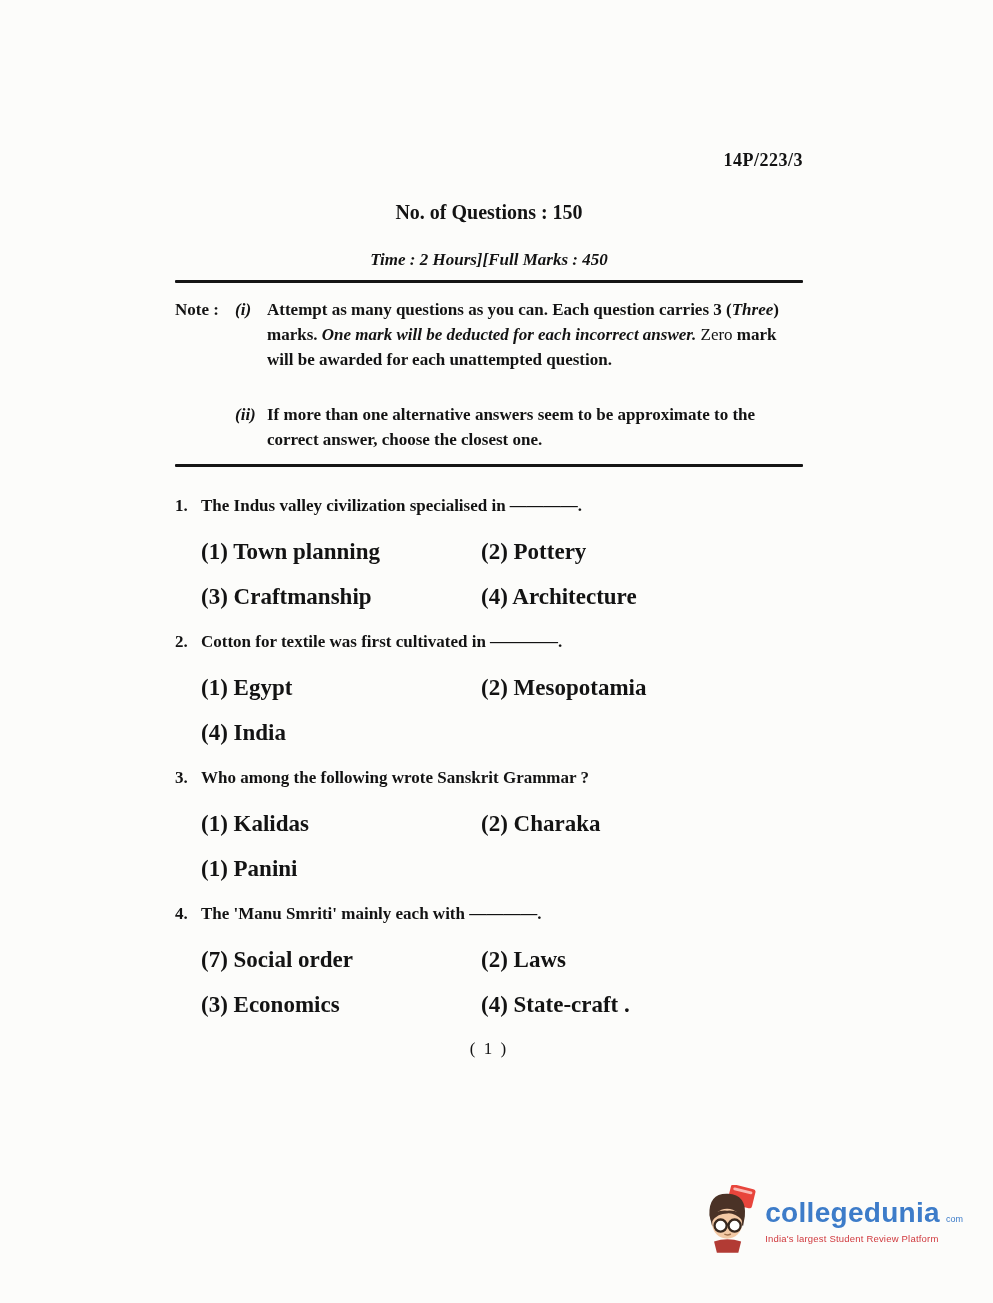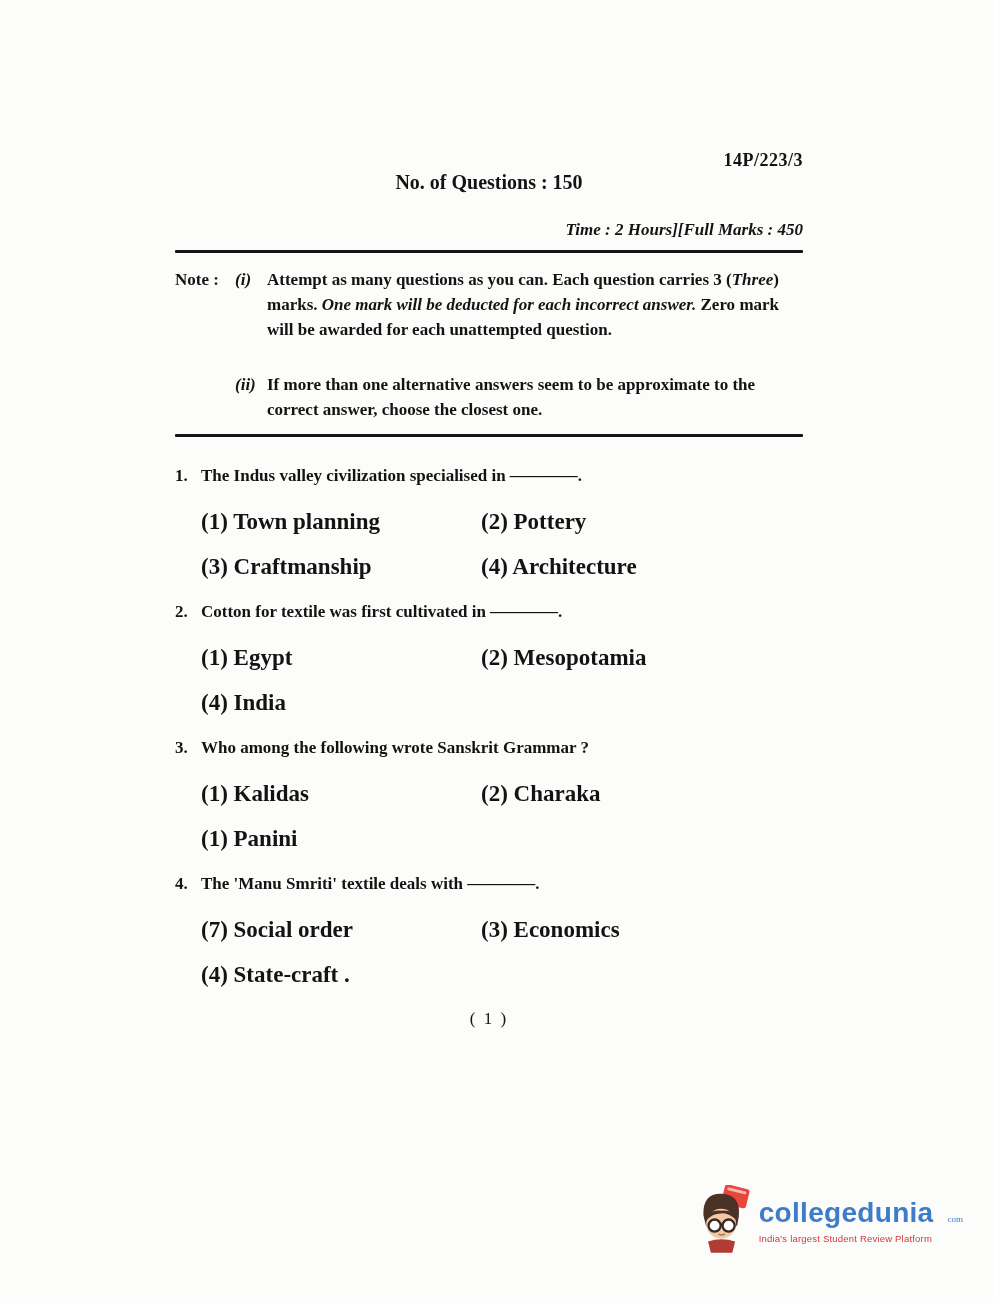--- a/index.html
+++ b/index.html
@@ -16,30 +16,31 @@
   .content{
     position:absolute;
     left:175px;top:150px;
     width:628px;
   }
   .paper-code{
     text-align:right;
     font-weight:bold;
     font-size:18px;
     letter-spacing:.5px;
+    margin-bottom:30px;
   }
   .doc-title{
     text-align:center;
     font-weight:bold;
     font-size:20px;
     margin-bottom:26px;
   }
   .time-marks{
     display:flex;
-    justify-content:flex-end;
+    justify-content:center;
     font-size:17px;
     font-weight:bold;
     font-style:italic;
     margin-bottom:10px;
   }
   .rule{
     height:3px;
     background:#151515;
     border-radius:1px;
   }
@@ -49,21 +50,21 @@
     display:flex;
     font-size:17px;
     line-height:25px;
     font-weight:bold;
   }
   .note-label{flex:0 0 60px;}
   .note-item-label{flex:0 0 32px;font-style:italic;font-weight:bold;}
   .note-text{flex:1;}
   .note-row.second{margin-top:30px;}
   .bi{font-style:italic;font-weight:bold;}
-  .b{font-weight:bold;}
+  .b{font-weight:normal;}
   .questions{margin-top:28px;}
   .question{margin-bottom:23px;}
   .q-line{
     font-size:17px;
     font-weight:bold;
     line-height:22px;
     margin-bottom:24px;
     display:flex;
   }
   .q-num{flex:0 0 26px;}
@@ -95,24 +96,24 @@
   .brand-text-wrap{display:flex;flex-direction:column;}
   .brand-line{display:flex;align-items:baseline;}
   .brand-name{
     font-family:"Liberation Sans", sans-serif;
     font-size:28px;
     font-weight:bold;
     color:#3d7cc9;
     letter-spacing:.3px;
   }
   .brand-tld{
-    font-family:Liberation Serif, serif;
+    font-family:Liberation Sans, sans-serif;
     font-size:9px;
     color:#3d7cc9;
-    margin-left:14px;
+    margin-left:6px;
   }
   .brand-tagline{
     font-family:"Liberation Sans", sans-serif;
     font-size:9.5px;
     color:#d0393e;
     margin-top:4px;
     letter-spacing:.2px;
   }
 </style>
 </head>
@@ -182,24 +183,25 @@
         <div class="options">
           <span class="opt">(1) Kalidas</span>
           <span class="opt">(2) Charaka</span>
           <span class="opt">(1) Panini</span>
         </div>
       </div>
 
       <div class="question">
         <div class="q-line">
           <span class="q-num">4.</span>
-          <span class="q-text">The 'Manu Smriti' textile deals with ————.</span>
+          <span class="q-text">The 'Manu Smriti' mainly each with ————.</span>
         </div>
         <div class="options">
           <span class="opt">(7) Social order</span>
+          <span class="opt">(2) Laws</span>
           <span class="opt">(3) Economics</span>
           <span class="opt">(4) State-craft .</span>
         </div>
       </div>
 
     </div>
 
     <div class="page-number">( 1 )</div>
   </div>
 

